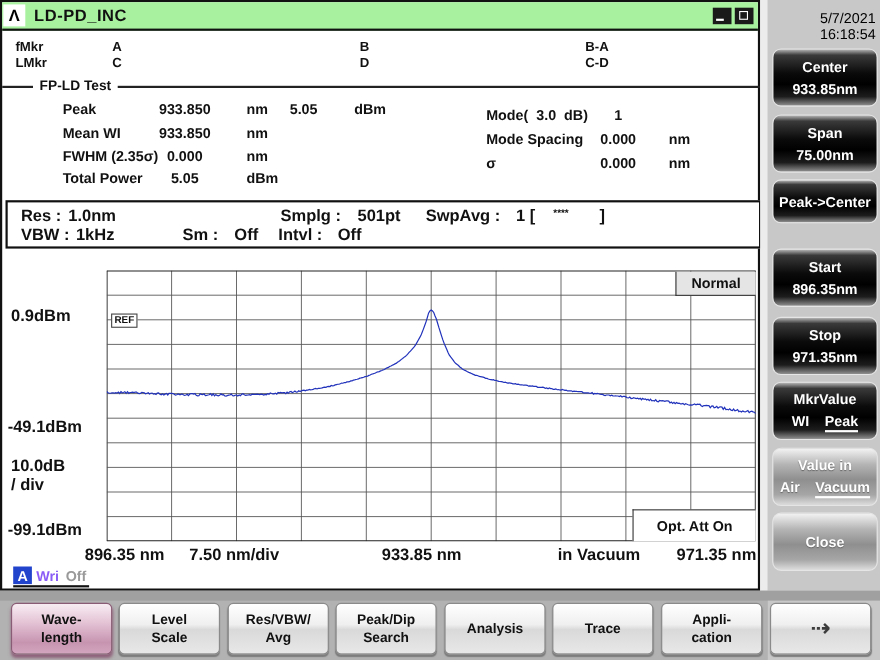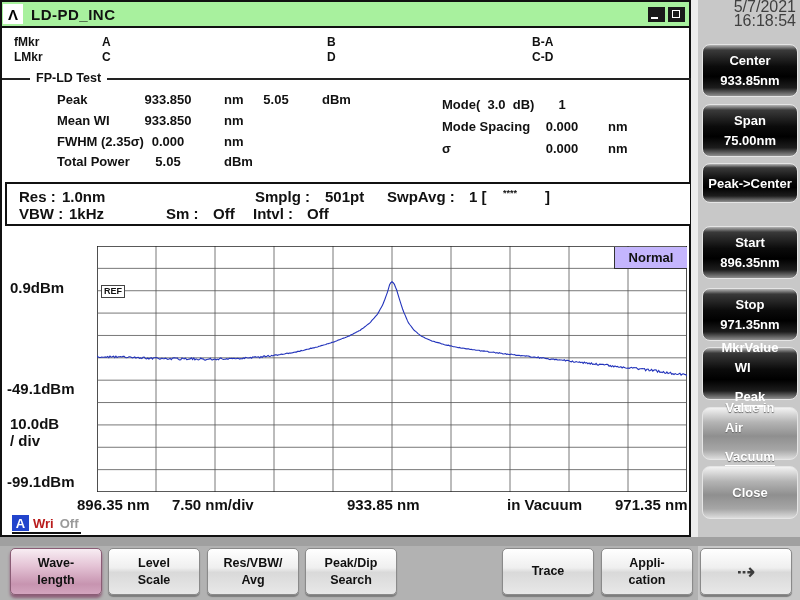--- a/index.html
+++ b/index.html
@@ -24,42 +24,42 @@
   .pre{white-space:pre;}
 
   .divider-line{left:0;top:76px;width:689px;border-top:2px solid #222;}
   .divider-label{left:28px;top:69px;background:#fff;padding:0 6px;font-size:12.5px;}
 
   .statusbox{left:3px;top:180px;width:683px;height:40px;border:2px solid #111;background:#fff;}
   .s12{font-size:15px;}
 
   
   .chart-wrap{left:95px;top:244px;width:590px;height:246px;}
-  .normal-box{left:612px;top:245px;width:72px;height:21px;background:#c4b5fd;border-left:1px solid #333;
+  .normal-box{left:612px;top:245px;width:72px;height:21px;background:#e5e5e5;border-left:1px solid #333;
               border-bottom:1px solid #333;display:flex;align-items:center;justify-content:center;font-size:13px;}
   .optatt-box{left:573px;top:461px;width:111px;height:28px;background:#fff;border-top:1px solid #333;
               border-left:1px solid #333;display:flex;align-items:center;justify-content:center;font-size:13px;}
   .ref-tag{left:99px;top:283px;background:#fff;border:1px solid #444;font-size:9px;padding:0 2px;line-height:11px;}
 
   .badge-wrap{left:10px;top:513px;display:flex;align-items:center;border-bottom:2px solid #111;padding-bottom:1px;}
   .badge-a{width:17px;height:16px;background:#2244cc;color:#fff;font-size:13px;display:flex;align-items:center;justify-content:center;}
-  .badge-wri{color:#b91c1c;font-size:13px;margin-left:4px;}
+  .badge-wri{color:#8b5cf6;font-size:13px;margin-left:4px;}
   .badge-off{color:#9a9a9a;font-size:13px;margin-left:6px;margin-right:2px;}
 
   
   .side-strip{left:691px;top:0;width:7px;height:537px;background:#ececec;}
   .sidebar{left:698px;top:0;width:102px;height:600px;background:#c8c8c8;}
-  .datetime{left:700px;top:0;width:96px;text-align:right;color:#404040;font-weight:normal;font-size:16px;line-height:14px;}
+  .datetime{left:700px;top:10px;width:96px;text-align:right;color:#000000;font-weight:normal;font-size:13px;line-height:14px;}
   .skey{left:702px;width:96px;border-radius:8px;box-sizing:border-box;display:flex;flex-direction:column;
         justify-content:center;align-items:center;gap:5px;color:#fff;font-size:13px;cursor:default;}
   .skey.dark{background:linear-gradient(180deg,#b5b5b5 0%,#3a3a3a 10%,#0b0b0b 42%,#000 62%,#1d1d1d 84%,#8f8f8f 100%);
              border:1px solid #e5e5e5;}
   .skey.gray{background:linear-gradient(180deg,#f2f2f2 0%,#b4b4b4 28%,#8f8f8f 55%,#a6a6a6 82%,#dcdcdc 100%);
              border:1px solid #e5e5e5;text-shadow:0 1px 1px #666;}
-  .skey .opts{display:flex;gap:14px;flex-direction:column;}
+  .skey .opts{display:flex;gap:14px;}
   .skey .opt-sel{border-bottom:2px solid #fff;padding-bottom:1px;}
 
   
   .bottom-band{left:0;top:537px;width:800px;height:9px;background:#a0a0a0;}
   .fkey{top:548px;width:92px;height:47px;border:1px solid #8a8a8a;border-radius:5px;box-sizing:border-box;
         background:linear-gradient(180deg,#fff 0%,#efefef 42%,#d9d9d9 52%,#e8e8e8 100%);
         box-shadow:0 2px 1px #7d7d7d;display:flex;flex-direction:column;align-items:center;justify-content:center;
         font-size:12.5px;line-height:17px;cursor:default;}
   .fkey.sel{background:linear-gradient(180deg,#f8edf3 0%,#e4c3d5 38%,#c794b0 78%,#d3a5bf 100%);
             border-color:#8a5c75;box-shadow:0 3px 3px #8d5f79;}
@@ -174,20 +174,21 @@
           <line x1="0" y1="134.1818181818182" x2="590" y2="134.1818181818182" stroke="#555" stroke-width="0.8"></line>
           <line x1="0" y1="156.54545454545453" x2="590" y2="156.54545454545453" stroke="#555" stroke-width="0.8"></line>
           <line x1="0" y1="178.9090909090909" x2="590" y2="178.9090909090909" stroke="#555" stroke-width="0.8"></line>
           <line x1="0" y1="201.27272727272728" x2="590" y2="201.27272727272728" stroke="#555" stroke-width="0.8"></line>
           <line x1="0" y1="223.63636363636363" x2="590" y2="223.63636363636363" stroke="#555" stroke-width="0.8"></line>
           <line x1="0" y1="246" x2="590" y2="246" stroke="#222" stroke-width="1.6"></line>
           <polyline points="0.0,109.9 1.2,111.0 2.4,111.5 3.5,111.5 4.7,111.1 5.9,111.2 7.1,111.3 8.3,110.9 9.4,111.4 10.6,110.4 11.8,111.7 13.0,110.1 14.2,111.1 15.3,110.8 16.5,110.1 17.7,111.6 18.9,110.1 20.1,111.6 21.2,110.8 22.4,110.7 23.6,110.5 24.8,110.9 26.0,110.4 27.1,110.4 28.3,111.4 29.5,111.8 30.7,111.6 31.9,110.7 33.0,110.8 34.2,111.2 35.4,112.0 36.6,111.5 37.8,111.0 38.9,112.1 40.1,111.5 41.3,111.3 42.5,112.3 43.7,111.9 44.8,112.6 46.0,111.3 47.2,111.1 48.4,112.5 49.6,112.9 50.7,112.0 51.9,113.0 53.1,112.3 54.3,111.7 55.5,113.1 56.6,111.7 57.8,111.7 59.0,111.5 60.2,111.8 61.4,112.4 62.5,113.1 63.7,112.9 64.9,112.1 66.1,112.7 67.3,112.8 68.4,112.2 69.6,112.8 70.8,113.5 72.0,113.1 73.2,112.4 74.3,113.7 75.5,112.2 76.7,111.9 77.9,111.8 79.1,112.2 80.2,111.8 81.4,113.4 82.6,113.9 83.8,113.8 85.0,111.9 86.1,112.5 87.3,112.8 88.5,112.1 89.7,113.6 90.9,113.5 92.0,113.1 93.2,112.9 94.4,111.9 95.6,113.6 96.8,112.0 97.9,113.8 99.1,112.8 100.3,113.4 101.5,113.8 102.7,113.4 103.8,112.1 105.0,112.9 106.2,112.8 107.4,113.9 108.6,114.1 109.7,113.6 110.9,113.2 112.1,113.1 113.3,112.3 114.5,113.8 115.6,113.9 116.8,113.3 118.0,113.0 119.2,113.9 120.4,113.1 121.5,113.8 122.7,112.5 123.9,112.0 125.1,112.9 126.3,113.5 127.4,113.2 128.6,113.1 129.8,112.7 131.0,113.3 132.2,112.3 133.3,112.5 134.5,112.4 135.7,112.6 136.9,112.3 138.1,112.6 139.2,112.8 140.4,112.3 141.6,112.5 142.8,113.1 144.0,112.5 145.1,112.9 146.3,112.0 147.5,112.5 148.7,111.3 149.9,111.7 151.0,112.0 152.2,112.0 153.4,111.4 154.6,112.3 155.8,110.8 156.9,111.2 158.1,110.7 159.3,111.2 160.5,111.0 161.7,110.9 162.8,111.9 164.0,110.5 165.2,111.4 166.4,110.1 167.6,109.9 168.7,110.9 169.9,110.3 171.1,109.5 172.3,110.5 173.5,110.3 174.6,109.3 175.8,109.9 177.0,109.3 178.2,108.9 179.4,108.7 180.5,109.3 181.7,108.7 182.9,108.7 184.1,108.1 185.3,108.4 186.4,108.3 187.6,108.0 188.8,107.4 190.0,107.1 191.2,107.6 192.3,107.1 193.5,107.1 194.7,106.9 195.9,106.6 197.1,106.2 198.2,106.0 199.4,106.1 200.6,105.4 201.8,105.3 203.0,105.4 204.1,104.4 205.3,104.7 206.5,104.5 207.7,103.9 208.9,103.6 210.0,103.3 211.2,103.2 212.4,102.9 213.6,102.2 214.8,102.4 215.9,101.8 217.1,101.9 218.3,101.2 219.5,101.2 220.7,101.0 221.8,100.3 223.0,100.3 224.2,99.6 225.4,99.4 226.6,99.0 227.7,98.8 228.9,98.5 230.1,97.8 231.3,97.6 232.5,97.3 233.6,97.0 234.8,96.4 236.0,96.2 237.2,95.9 238.4,95.3 239.5,94.9 240.7,94.2 241.9,93.9 243.1,93.5 244.3,93.1 245.4,92.4 246.6,92.1 247.8,91.8 249.0,91.2 250.2,90.8 251.3,90.2 252.5,89.9 253.7,89.0 254.9,88.4 256.1,88.0 257.2,87.2 258.4,86.7 259.6,86.0 260.8,85.5 262.0,84.8 263.1,84.4 264.3,83.3 265.5,82.6 266.7,81.7 267.9,80.7 269.0,79.9 270.2,78.9 271.4,78.0 272.6,77.1 273.8,75.8 274.9,74.4 276.1,73.2 277.3,71.9 278.5,70.4 279.7,69.1 280.8,67.6 282.0,65.5 283.2,63.3 284.4,61.2 285.6,59.1 286.7,56.2 287.9,53.2 289.1,49.9 290.3,46.6 291.5,42.6 292.6,38.7 293.8,36.7 295.0,35.8 296.2,36.7 297.4,38.3 298.5,41.2 299.7,44.0 300.9,48.1 302.1,52.1 303.3,55.8 304.4,59.3 305.6,63.0 306.8,66.2 308.0,68.9 309.2,71.7 310.3,74.4 311.5,76.9 312.7,78.5 313.9,80.0 315.1,81.6 316.2,83.2 317.4,84.5 318.6,85.4 319.8,86.3 321.0,87.6 322.1,88.4 323.3,89.4 324.5,90.2 325.7,90.7 326.9,91.2 328.0,91.9 329.2,92.5 330.4,93.0 331.6,93.5 332.8,94.1 333.9,94.6 335.1,95.2 336.3,95.3 337.5,95.6 338.7,96.2 339.8,96.4 341.0,96.6 342.2,96.9 343.4,97.3 344.6,98.0 345.7,98.0 346.9,98.6 348.1,99.0 349.3,99.1 350.5,99.4 351.6,99.2 352.8,99.9 354.0,99.7 355.2,100.3 356.4,100.7 357.5,100.8 358.7,101.0 359.9,101.2 361.1,101.7 362.3,101.4 363.4,101.9 364.6,102.2 365.8,102.1 367.0,102.3 368.2,102.6 369.3,102.9 370.5,102.9 371.7,102.8 372.9,103.5 374.1,103.2 375.2,103.6 376.4,103.8 377.6,103.8 378.8,104.2 380.0,104.2 381.1,104.2 382.3,104.3 383.5,105.1 384.7,104.8 385.9,105.1 387.0,104.9 388.2,105.2 389.4,105.2 390.6,105.3 391.8,106.1 392.9,106.2 394.1,106.2 395.3,106.2 396.5,106.0 397.7,106.4 398.8,107.1 400.0,106.6 401.2,107.4 402.4,106.7 403.6,107.2 404.7,107.2 405.9,108.0 407.1,108.0 408.3,107.5 409.5,108.3 410.6,108.1 411.8,108.5 413.0,108.6 414.2,108.1 415.4,108.5 416.5,108.8 417.7,108.6 418.9,109.4 420.1,109.3 421.3,109.4 422.4,109.3 423.6,109.9 424.8,109.6 426.0,109.8 427.2,109.7 428.3,110.1 429.5,109.9 430.7,110.0 431.9,110.1 433.1,110.9 434.2,111.1 435.4,111.2 436.6,111.1 437.8,111.1 439.0,111.5 440.1,111.6 441.3,110.9 442.5,112.3 443.7,111.6 444.9,112.1 446.0,111.6 447.2,112.0 448.4,112.4 449.6,112.6 450.8,112.6 451.9,113.2 453.1,113.6 454.3,113.1 455.5,113.1 456.7,113.1 457.8,113.8 459.0,113.2 460.2,113.9 461.4,114.0 462.6,113.9 463.7,114.0 464.9,114.0 466.1,114.5 467.3,113.8 468.5,115.0 469.6,114.3 470.8,114.4 472.0,114.8 473.2,115.6 474.4,115.8 475.5,115.0 476.7,116.3 477.9,116.2 479.1,115.6 480.3,116.0 481.4,116.3 482.6,115.9 483.8,116.7 485.0,116.1 486.2,117.4 487.3,116.1 488.5,117.1 489.7,116.6 490.9,117.7 492.1,116.9 493.2,118.2 494.4,116.9 495.6,118.4 496.8,118.1 498.0,118.5 499.1,117.3 500.3,118.9 501.5,119.2 502.7,118.1 503.9,118.4 505.0,118.3 506.2,118.4 507.4,118.9 508.6,118.5 509.8,118.4 510.9,118.6 512.1,120.3 513.3,119.5 514.5,120.7 515.7,119.7 516.8,120.9 518.0,119.9 519.2,120.7 520.4,120.4 521.6,121.2 522.7,121.2 523.9,120.7 525.1,121.9 526.3,121.0 527.5,121.5 528.6,122.0 529.8,122.3 531.0,122.0 532.2,122.3 533.4,121.7 534.5,121.3 535.7,122.1 536.9,121.5 538.1,121.7 539.3,121.5 540.4,122.8 541.6,123.5 542.8,122.7 544.0,122.8 545.2,122.5 546.3,122.8 547.5,122.7 548.7,124.7 549.9,123.2 551.1,123.0 552.2,124.8 553.4,124.4 554.6,123.4 555.8,125.1 557.0,124.1 558.1,123.8 559.3,124.1 560.5,126.2 561.7,124.4 562.9,126.3 564.0,126.1 565.2,126.6 566.4,125.6 567.6,126.9 568.8,127.3 569.9,125.9 571.1,127.5 572.3,127.1 573.5,126.3 574.7,128.2 575.8,127.7 577.0,128.5 578.2,127.6 579.4,128.2 580.6,128.5 581.7,127.9 582.9,127.3 584.1,129.1 585.3,128.1 586.5,127.8 587.6,128.4 588.8,128.7 590.0,130.1" fill="none" stroke="#2233bb" stroke-width="1.1"></polyline>
         </svg>
     </div>
     <div class="abs normal-box">Normal</div>
+    <div class="abs optatt-box">Opt. Att On</div>
     <div class="abs ref-tag">REF</div>
 
     <span class="abs s12" style="left:75px;top:494px">896.35 nm</span>
     <span class="abs s12" style="left:170px;top:494px">7.50 nm/div</span>
     <span class="abs s12" style="left:345px;top:494px">933.85 nm</span>
     <span class="abs s12" style="left:505px;top:494px">in Vacuum</span>
     <span class="abs s12" style="left:613px;top:494px">971.35 nm</span>
 
     <div class="abs badge-wrap">
       <span class="badge-a">A</span>
@@ -251,20 +252,23 @@
     <span>Scale</span>
   </div>
   <div class="abs fkey" style="left:207px">
     <span>Res/VBW/</span>
     <span>Avg</span>
   </div>
   <div class="abs fkey" style="left:305px">
     <span>Peak/Dip</span>
     <span>Search</span>
   </div>
+  <div class="abs fkey" style="left:404px">
+    <span>Analysis</span>
+  </div>
   <div class="abs fkey" style="left:502px">
     <span>Trace</span>
   </div>
   <div class="abs fkey" style="left:601px">
     <span>Appli-</span>
     <span>cation</span>
   </div>
   <div class="abs fkey arrow" style="left:700px">
     <span class="arrow-glyph">⇢</span>
   </div>

